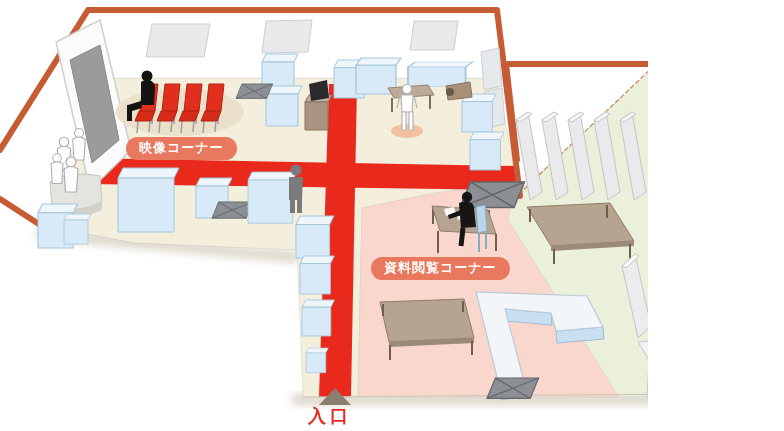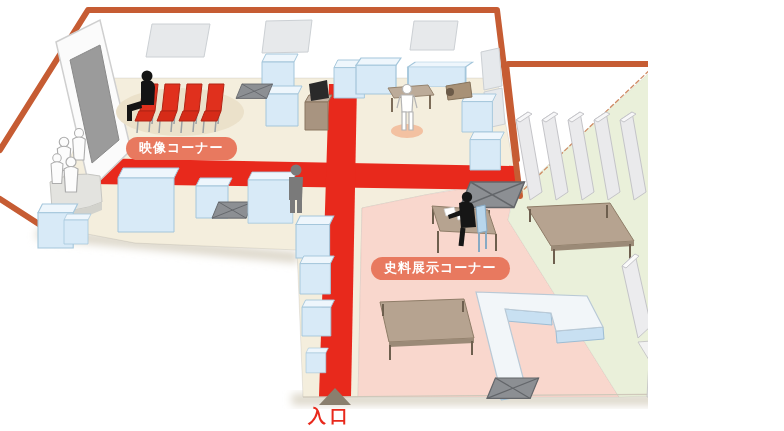--- a/index.html
+++ b/index.html
@@ -244,15 +244,15 @@
       <path d="M649,360 L739,353 L737,391 L647,397 Z" fill="#e6e6e6" stroke="#c8c8c8" stroke-width="1"></path>
     </g>
   </g>
 
   <g>
     <path d="M319,405 L351,405 L335,388 Z" fill="#8a7f6e"></path>
   </g>
 </svg>
 
 <div class="pill pill-red" style="left:126px;top:137px">映像コーナー</div>
-<div class="pill pill-red" style="left:371px;top:257px">史料展示コーナー</div>
+<div class="pill pill-red" style="left:371px;top:257px">資料閲覧コーナー</div>
 <div class="entrance-label" style="left:308px;top:404px">入口</div>
 </div>
 
 </body></html>

